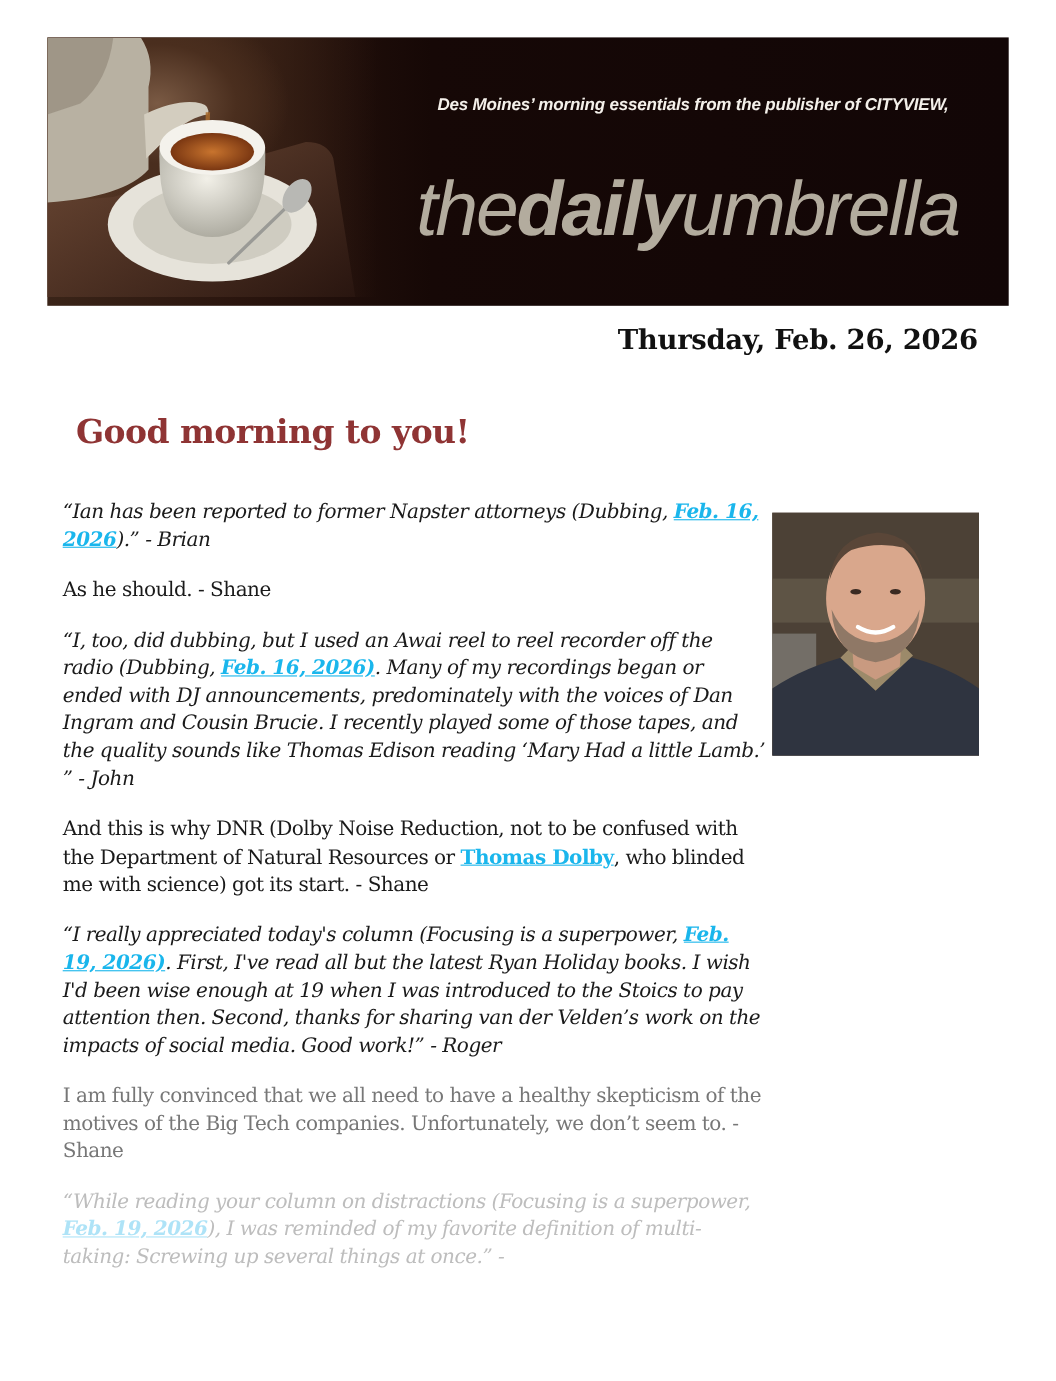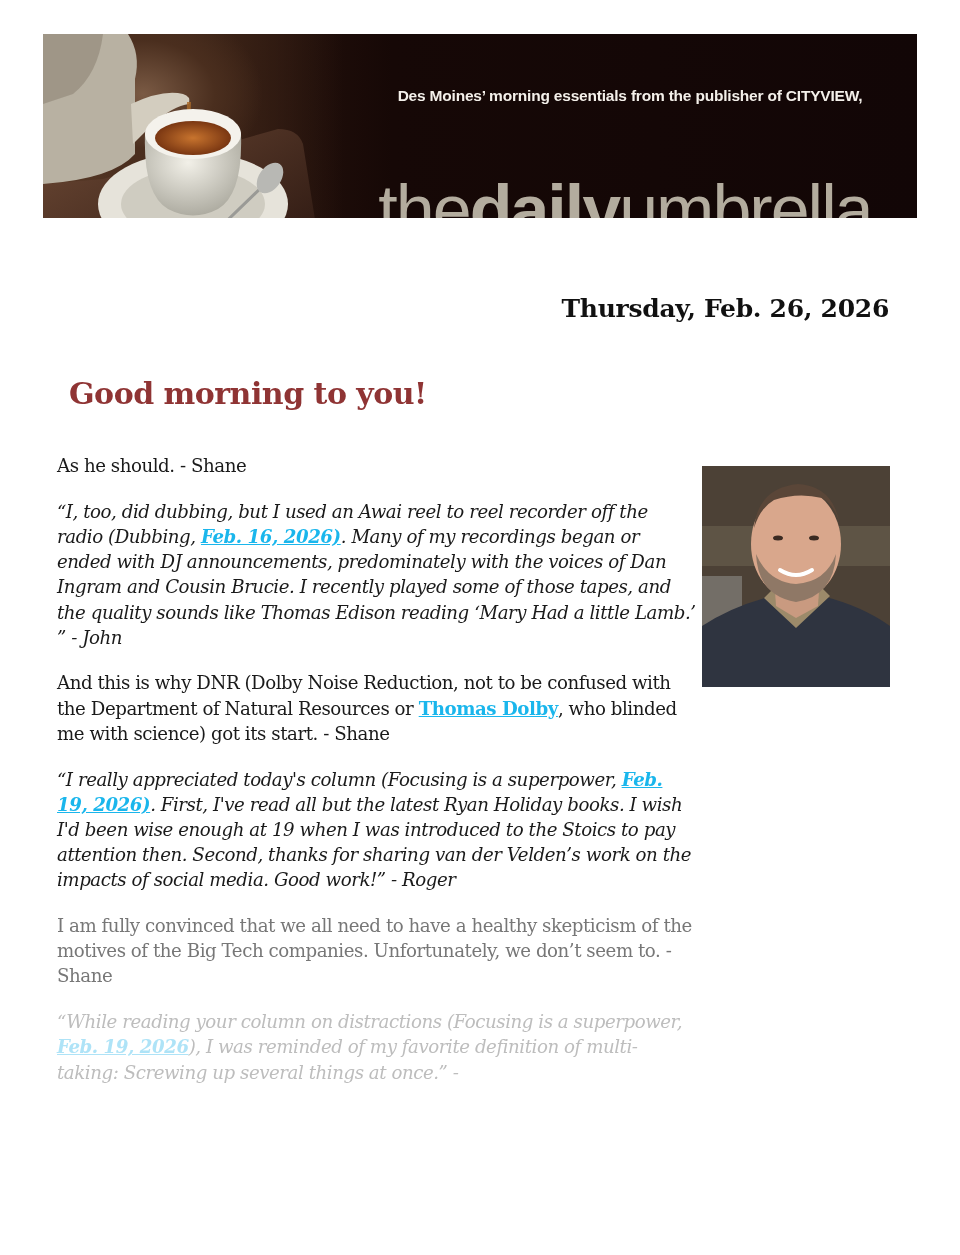--- a/index.html
+++ b/index.html
@@ -1,26 +1,26 @@
 <!DOCTYPE html>
 <html><head>
   <meta charset="utf-8">
   <style>
     html, body { margin: 0; padding: 0; background: #ffffff; }
     body { width: 960px; height: 1255px; overflow: hidden; position: relative; font-family: "DejaVu Serif", serif; color: #1a1a1a; }
 
-    .banner { position: absolute; left: 43px; top: 34px; width: 874px; height: 184px; overflow: hidden;
-      background: linear-gradient(90deg, #3a2418 0%, #2a150e 20%, #160806 40%, #120606 100%); }
+    .banner { position: absolute; left: 43px; top: 34px; width: 874px; height: 244px; overflow: hidden;
+      background: linear-gradient(90deg, #3a2418 0%, #2a150e 20%, #160806 40%, #120606 100%); font-style: italic; }
     .banner-photo { position: absolute; left: 0; top: 0; width: 300px; height: 236px; overflow: hidden;
       background: radial-gradient(ellipse 120px 90px at 100px 60px, #7a5a44 0%, #4a2e1e 60%, transparent 100%),
                   linear-gradient(90deg, #5a3b28 0%, #3a2216 60%, rgba(20,8,6,0) 100%); }
     .banner-photo svg { position: absolute; left: 0; top: 0; }
     .tagline { position: absolute; left: 300px; top: 50px; width: 574px; text-align: center;
       font-family: "Liberation Sans", sans-serif; font-weight: bold; color: #f4f0ea; font-size: 15.5px; line-height: 24px; letter-spacing: -0.2px; }
-    .logo { position: absolute; left: 312px; top: 136px; width: 540px; text-align: center; font-family: "Liberation Sans", sans-serif;
+    .logo { position: absolute; left: 312px; top: 116px; width: 540px; text-align: center; font-family: "Liberation Sans", sans-serif;
       font-size: 70px; line-height: 80px; color: #b3ac9e; letter-spacing: -2px; white-space: nowrap; }
     .logo .thin { font-weight: normal; }
     .logo .bold { font-weight: bold; }
 
     .date { position: absolute; right: 71px; top: 294px; font-family: "DejaVu Serif", serif; font-weight: bold; font-size: 25px; color: #111; letter-spacing: -0.3px; text-align: center; }
     .greeting { position: absolute; left: 69px; top: 376px; font-family: "DejaVu Serif", serif; font-weight: bold; font-size: 30px; color: #8f3434; letter-spacing: -0.5px; }
 
     .portrait { position: absolute; left: 702px; top: 466px; width: 188px; height: 221px; overflow: hidden; background: linear-gradient(180deg, #4b3e33 0%, #5f5446 45%, #8b8a83 60%, #3b3a38 100%); }
 
     .body-col { position: absolute; left: 57px; top: 453px; width: 640px; font-family: "DejaVu Serif", serif; font-size: 18.2px; line-height: 25.2px; letter-spacing: -0.45px; }
@@ -101,20 +101,21 @@
 
     <path d="M78 104 Q94 114 110 104" stroke="#ffffff" stroke-width="4" fill="none" stroke-linecap="round"></path>
 
     <ellipse cx="76" cy="72" rx="5" ry="2.5" fill="#3a2a22"></ellipse>
     <ellipse cx="112" cy="72" rx="5" ry="2.5" fill="#3a2a22"></ellipse>
   </svg>
 </div>
 
 <div class="body-col">
 
+  <p class="q"><span>“Ian has been reported to former Napster attorneys (Dubbing, </span><a>Feb. 16, 2026</a><span>).” - Brian</span></p>
 
   <p>As he should. - Shane</p>
 
   <p class="q"><span>“I, too, did dubbing, but I used an Awai reel to reel recorder off the radio (Dubbing, </span><a>Feb. 16, 2026)</a><span>. Many of my recordings began or ended with DJ announcements, predominately with the voices of Dan Ingram and Cousin Brucie. I recently played some of those tapes, and the quality sounds like Thomas Edison reading ‘Mary Had a little Lamb.’ ” - John</span></p>
 
   <p><span>And this is why DNR (Dolby Noise Reduction, not to be confused with the Department of Natural Resources or </span><a>Thomas Dolby</a><span>, who blinded me with science) got its start. - Shane</span></p>
 
   <p class="q"><span>“I really appreciated today's column (Focusing is a superpower, </span><a>Feb. 19, 2026)</a><span>. First, I've read all but the latest Ryan Holiday books. I wish I'd been wise enough at 19 when I was introduced to the Stoics to pay attention then. Second, thanks for sharing van der Velden’s work on the impacts of social media. Good work!” - Roger</span></p>
 
   <p class="fade1">I am fully convinced that we all need to have a healthy skepticism of the motives of the Big Tech companies. Unfortunately, we don’t seem to. - Shane</p>

